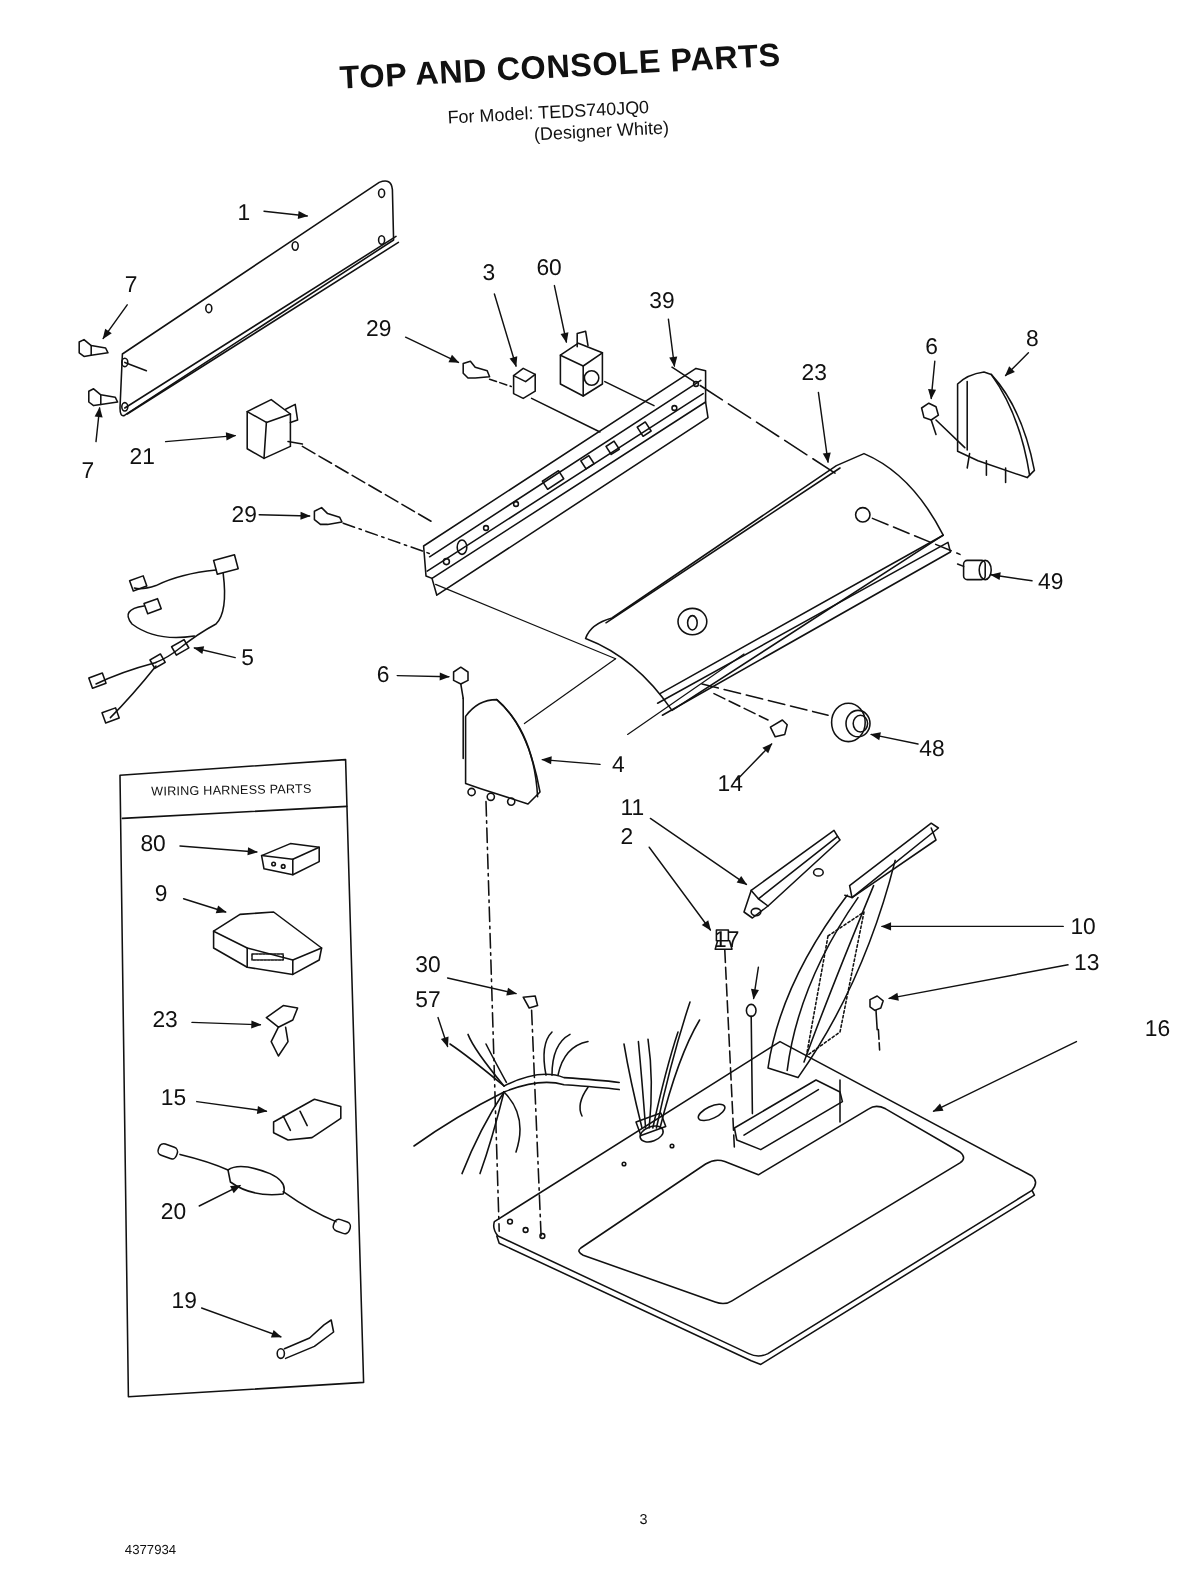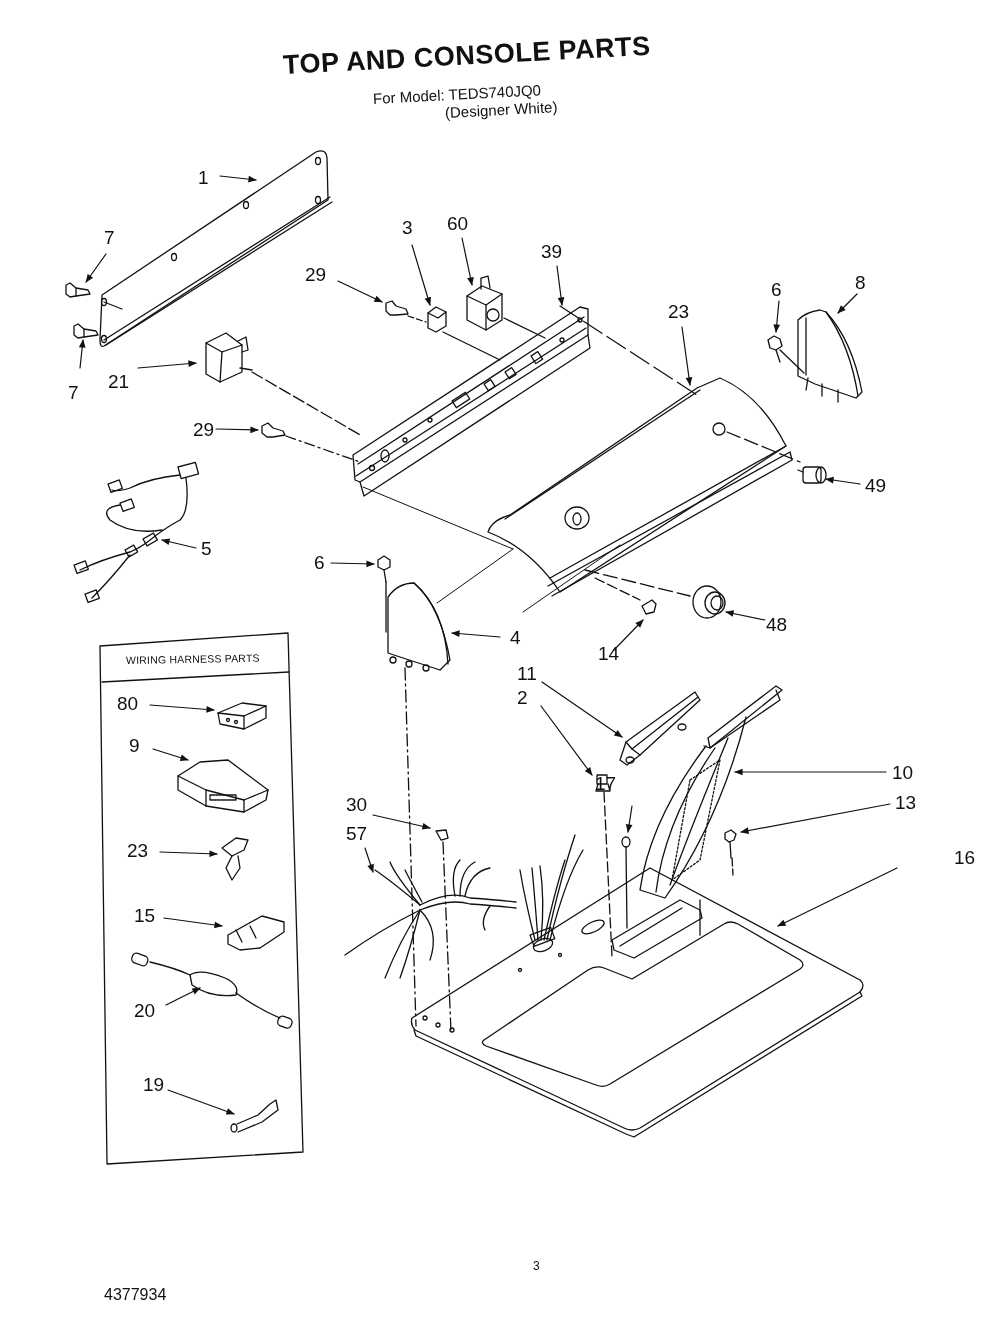--- a/index.html
+++ b/index.html
@@ -8,21 +8,21 @@
   .title { position:absolute; left:283px; top:50px; font-size:27px; font-weight:bold;
            letter-spacing:0.5px; transform:rotate(-3deg); transform-origin:left center; white-space:nowrap; }
   .subtitle { position:absolute; font-size:15px; transform:rotate(-3deg); transform-origin:left center; white-space:nowrap; }
   .sub1 { left:373px; top:90px; }
   .sub2 { left:445px; top:104px; }
   svg.diagram { position:absolute; left:0; top:0; }
   .lbl { position:absolute; font-size:19px; line-height:1; white-space:nowrap; }
   .box-title { position:absolute; left:126px; top:654px; font-size:10.5px; letter-spacing:0.2px;
                transform:rotate(-1deg); transform-origin:left center; }
   .footer-page { position:absolute; left:533px; top:1259px; font-size:12px; }
-  .footer-doc { position:absolute; left:104px; top:1286px; font-size:16px; }
+  .footer-doc { position:absolute; left:104px; top:1286px; font-size:11px; }
 </style>
 </head>
 <body>
 
 <div class="title">TOP AND CONSOLE PARTS</div>
 <div class="subtitle sub1">For Model: TEDS740JQ0</div>
 <div class="subtitle sub2">(Designer White)</div>
 
 <svg class="diagram" width="1000" height="1324" viewBox="0 0 1000 1324" fill="none" stroke="#111" stroke-width="1.3" stroke-linejoin="round" stroke-linecap="round">
   <defs>

